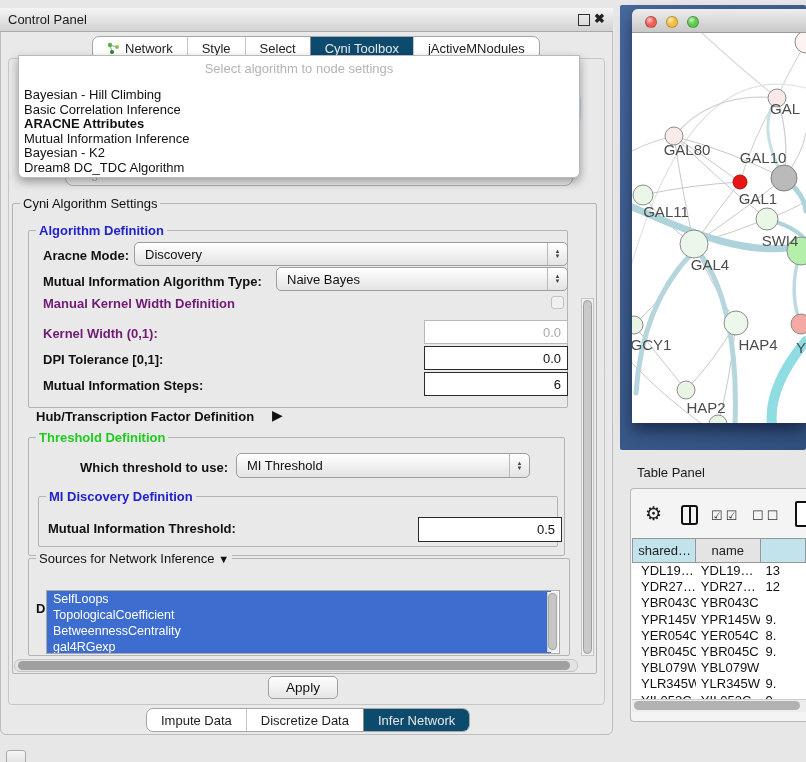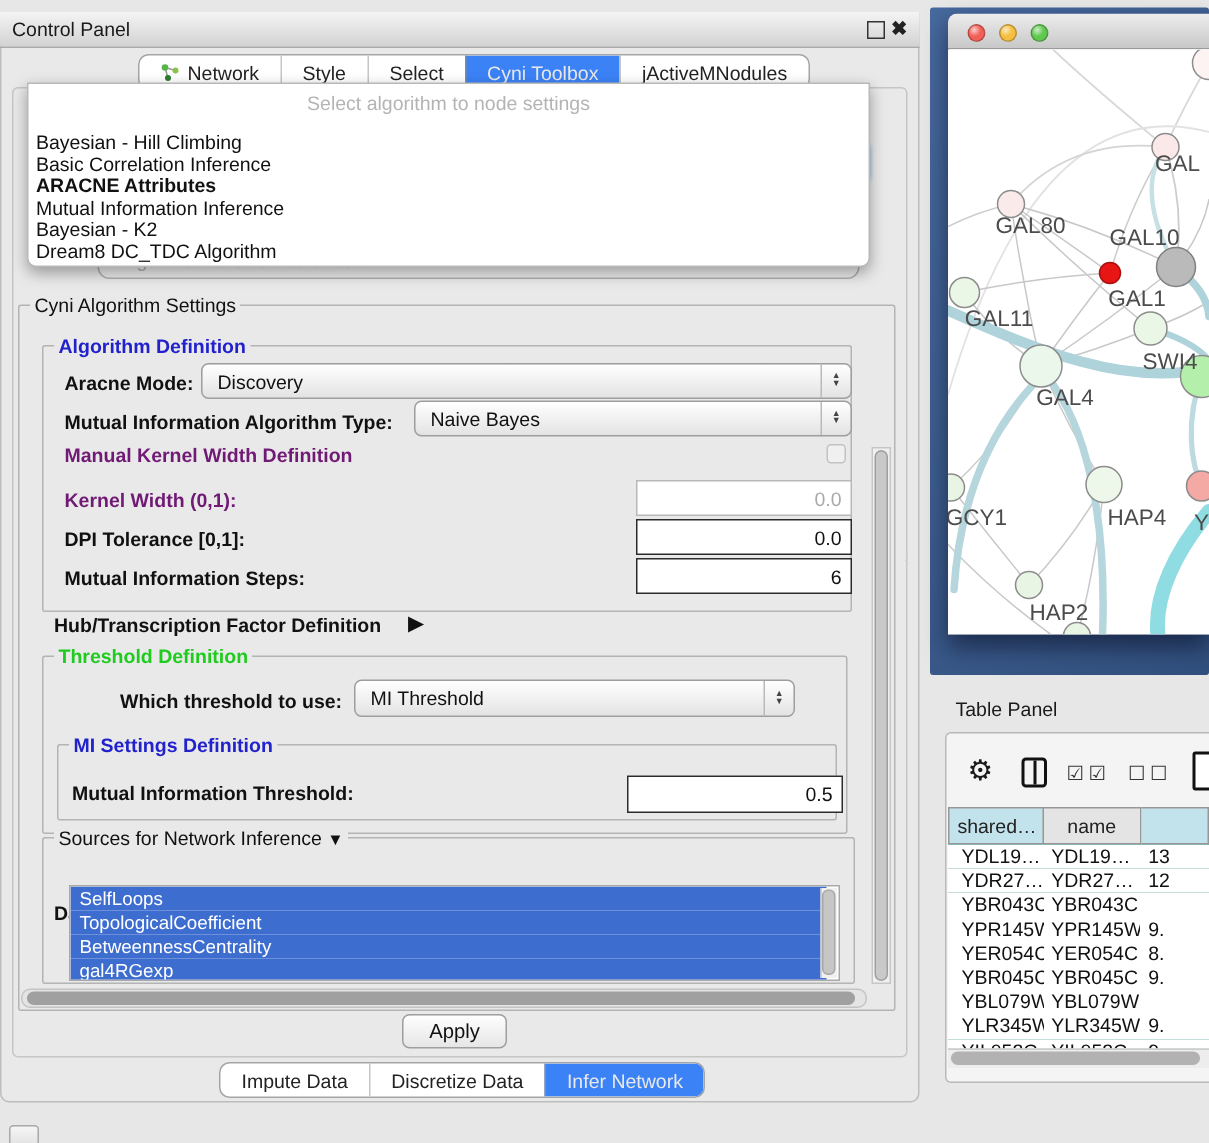--- a/index.html
+++ b/index.html
@@ -16,21 +16,21 @@
   .cp-title{left:8px;top:12px;font-size:13px;color:#1a1a1a;text-align:center;}
   .float-btn{left:578px;top:14px;width:10px;height:10px;border:1.5px solid #333;background:transparent;}
   .close-btn{left:594px;top:11px;font-size:13px;font-weight:bold;color:#222;}
 
   
   .tabbar{display:inline-flex;background:#fff;border:1px solid #a5a5a5;border-radius:7px;
           overflow:hidden;height:22px;align-items:stretch;}
   .tabbar .tab{display:flex;align-items:center;padding:0 14px;font-size:13px;color:#222;
                border-left:1px solid #c6c6c6;white-space:nowrap;cursor:default;}
   .tabbar .tab:first-child{border-left:none;}
-  .tabbar .tab.sel{background:#3b82f6;color:#e9e9e9;border-left-color:#8b8b8b;}
+  .tabbar .tab.sel{background:#0c4a6e;color:#e9e9e9;border-left-color:#8b8b8b;}
   .tabbar .tab .ticon{margin-right:5px;display:inline-flex;}
   .top-tabs{left:92px;top:36px;}
   .bottom-tabs{left:146px;top:708px;}
 
   
   .content-panel{left:8px;top:58px;width:597px;height:647px;border:1px solid #c6c6c6;
                  border-radius:4px;background:#e9e9e9;box-sizing:border-box;}
 
   
   .group{border:1px solid #b4b4b4;border-radius:2px;background:transparent;box-sizing:border-box;}
@@ -213,21 +213,21 @@
   <div class="abs lbl b" style="left:80px;top:460px;">Which threshold to use:</div>
   <div class="abs combo" style="left:236px;top:453px;width:294px;height:25px;">
     <span class="ctext">MI Threshold</span>
     <span class="cstep">
         <i>▲</i>
         <i>▼</i>
       </span>
   </div>
 
   <div class="abs group" style="left:38px;top:496px;width:520px;height:51px;"></div>
-  <div class="abs glabel blue" style="left:46px;top:489px;">MI Settings Definition</div>
+  <div class="abs glabel blue" style="left:46px;top:489px;">MI Discovery Definition</div>
   <div class="abs lbl b" style="left:48px;top:521px;">Mutual Information Threshold:</div>
   <div class="abs tinput" style="left:418px;top:517px;width:144px;height:25px;">0.5</div>
 
   <div class="abs group" style="left:28px;top:558px;width:542px;height:98px;"></div>
   <div class="abs glabel" style="left:36px;top:551px;">
     <span>Sources for Network Inference</span>
     <span style="font-size:11px;">▼</span>
   </div>
   <div class="abs lbl b" style="left:36px;top:571px;margin-top:30px;">Data Attributes</div>
   <div class="abs attr-list" id="attr-list">

